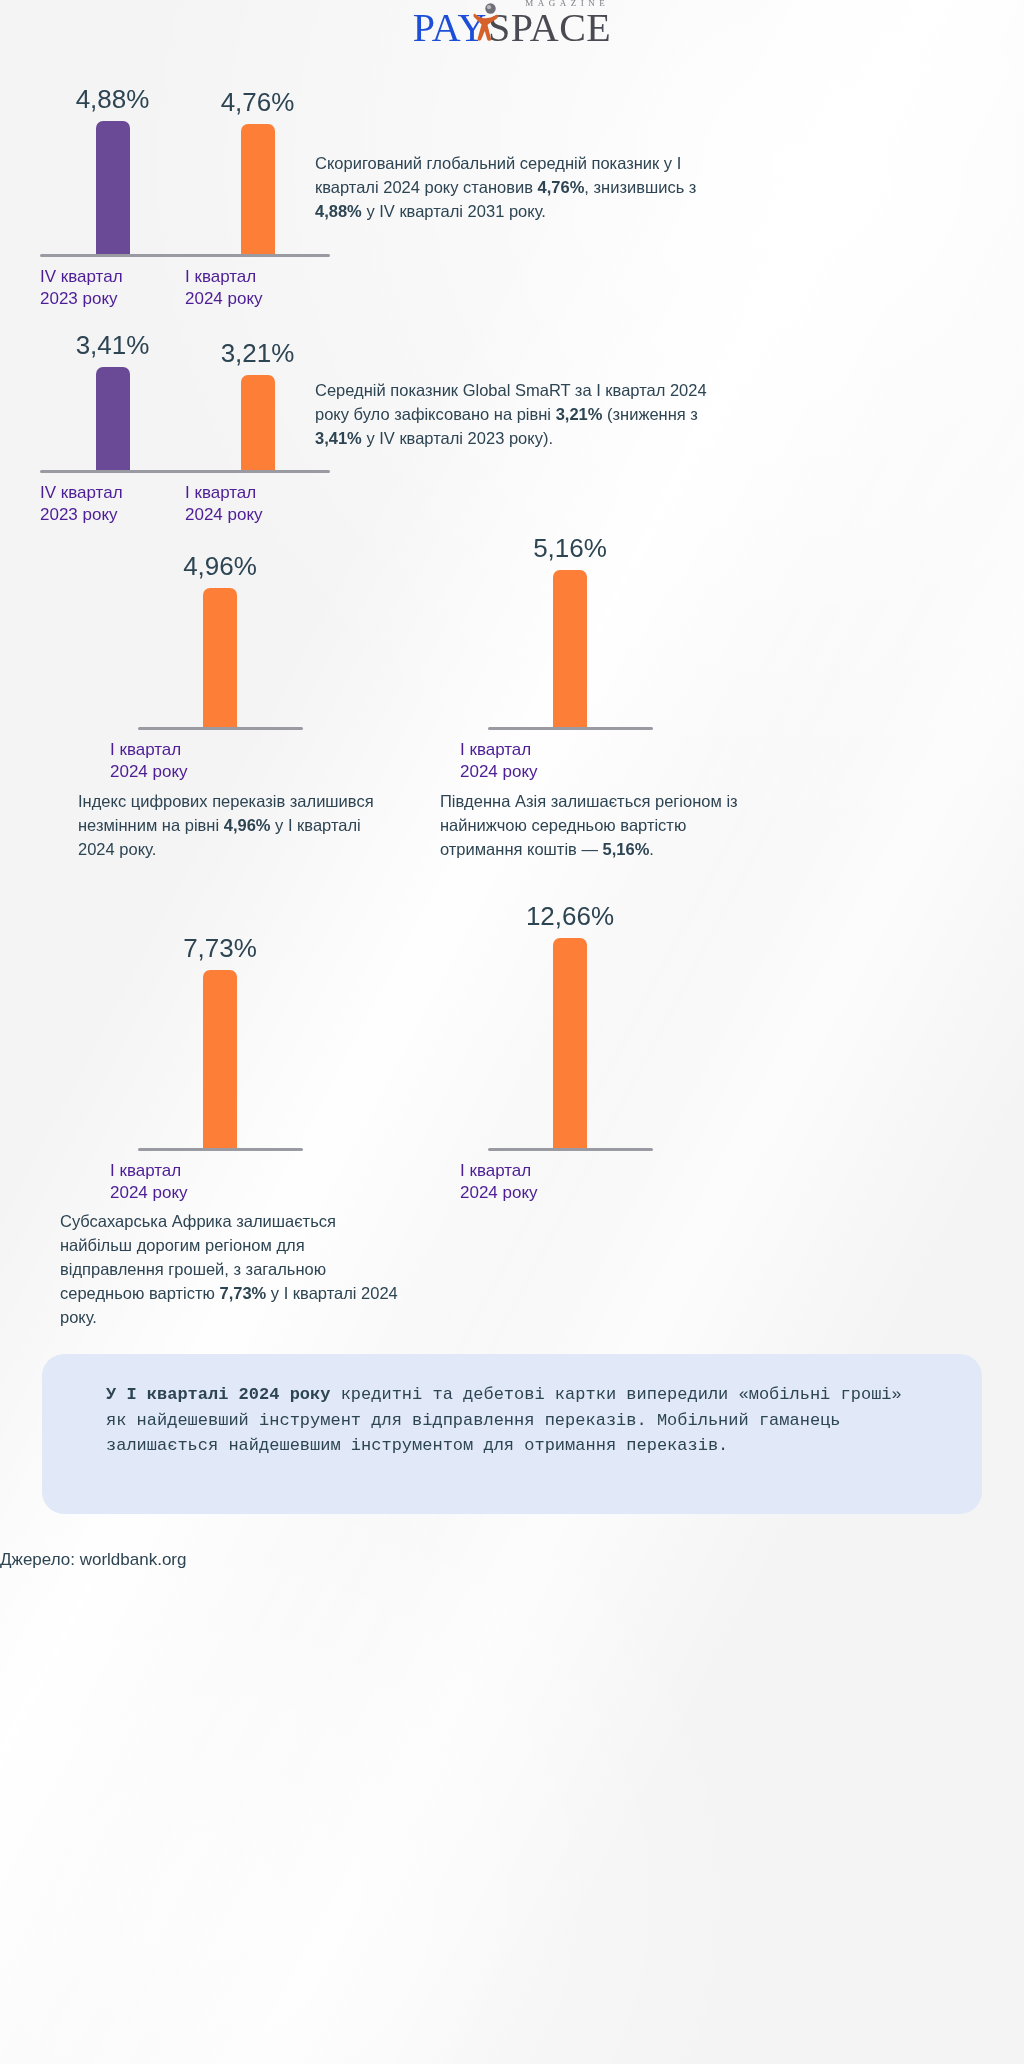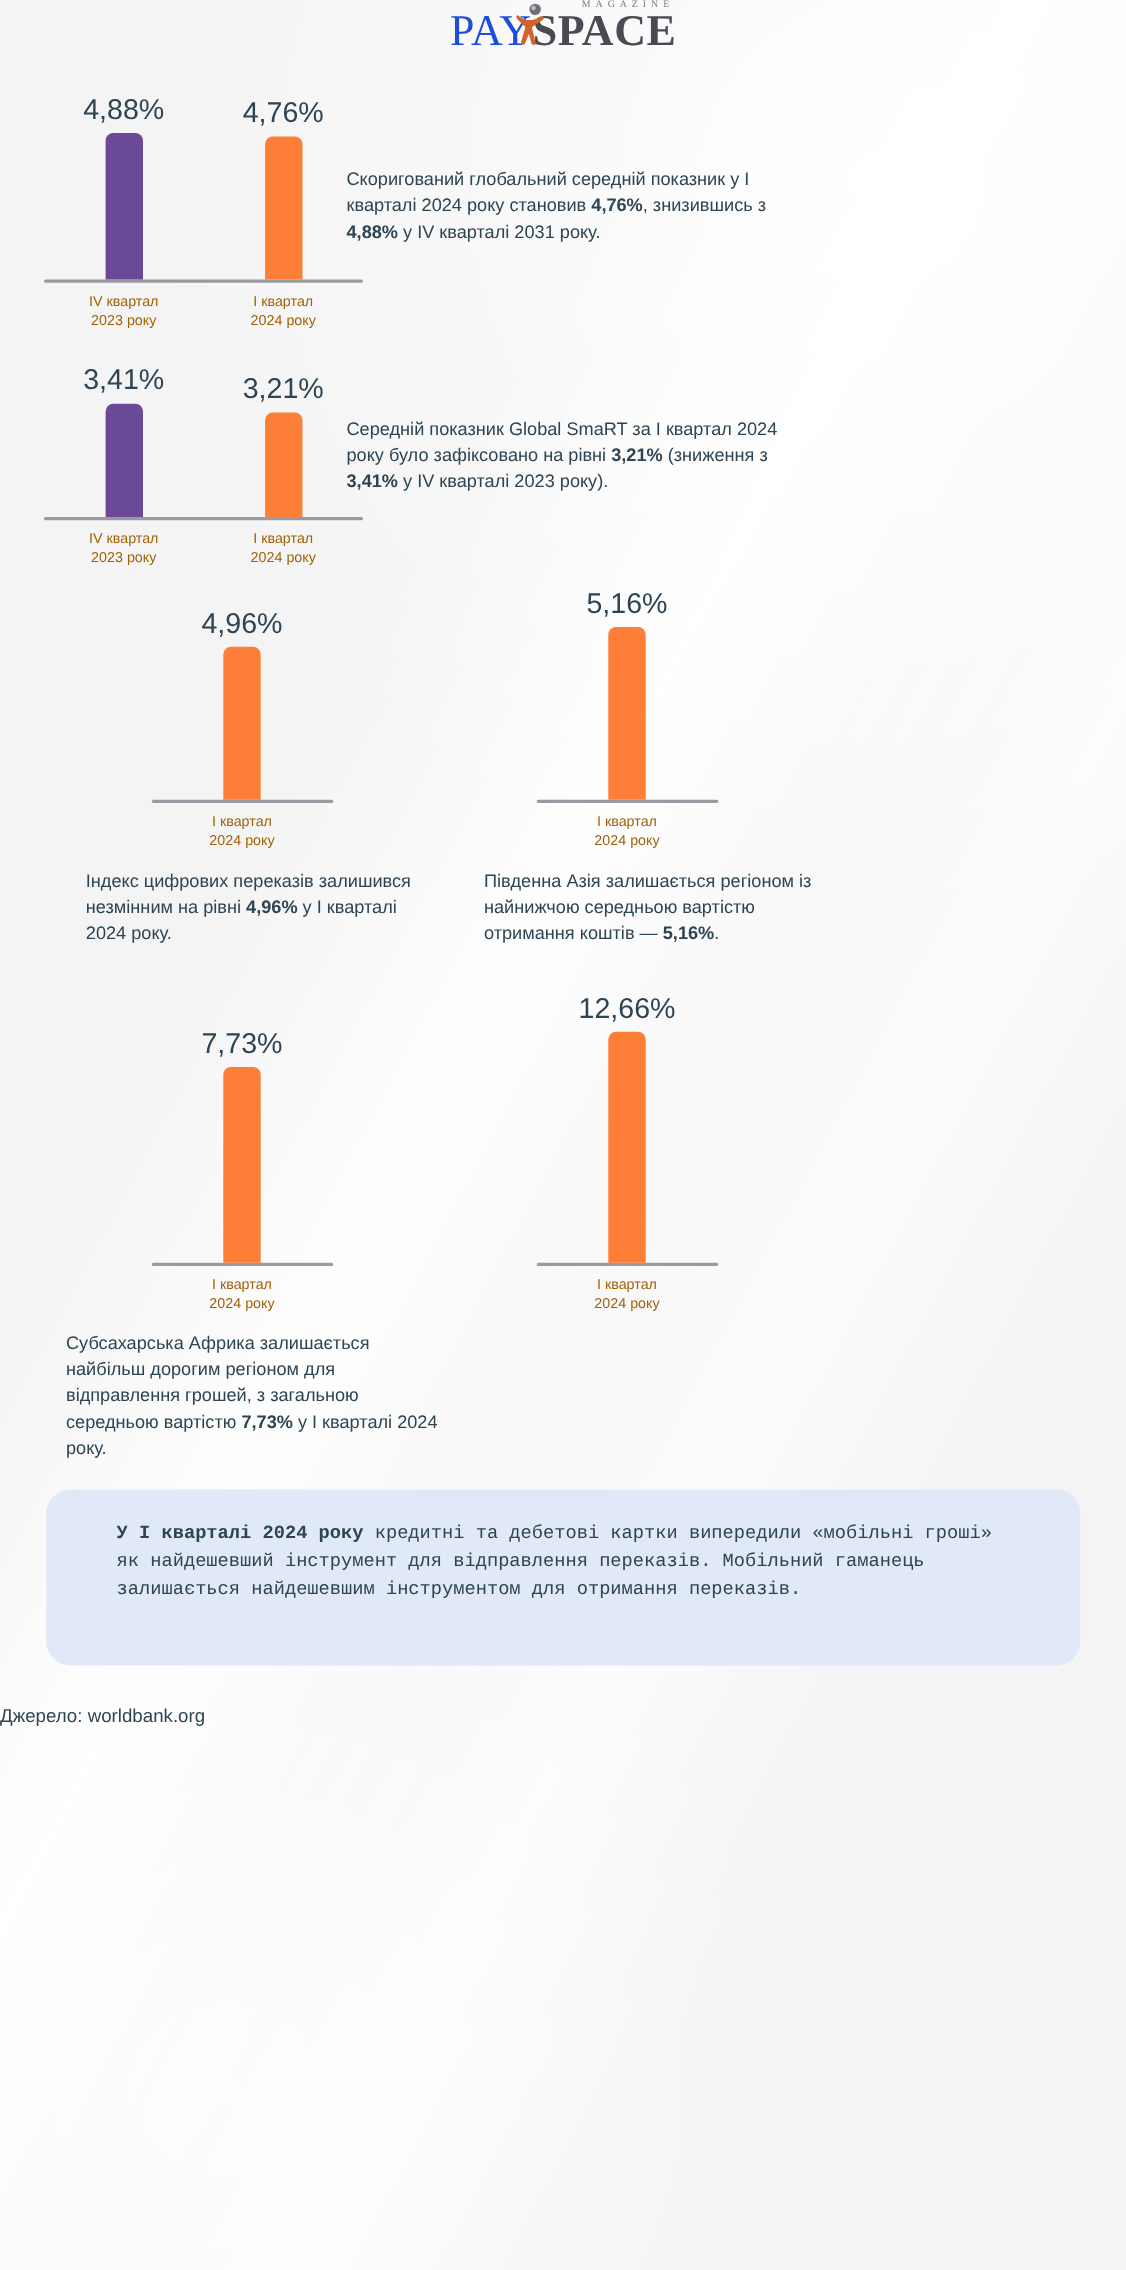--- a/index.html
+++ b/index.html
@@ -47,21 +47,21 @@
     line-height: 1;
   }
   .logo-pay {
     font-size: 40px;
     font-weight: 400;
     color: #1d4ed8;
     letter-spacing: .5px;
   }
   .logo-space {
     font-size: 40px;
-    font-weight: 700;
+    font-weight: 400;
     color: #4a4a52;
     letter-spacing: .5px;
     margin-left: 1px;
   }
   .logo-mag {
     position: absolute;
     top: -9px; right: 2px;
     font-family: Liberation Serif, serif;
     font-size: 9px;
     letter-spacing: 4.5px;
@@ -90,24 +90,23 @@
   }
   .bar.purple { background: #6a4a97; }
   .bar.orange { background: #fc7e37; }
   .axis {
     height: 3px;
     background: #9a9aa2;
     border-radius: 2px;
   }
   .cat-label {
     margin-top: 9px;
-    font-size: 13px;
+    font-size: 17px;
     line-height: 1.28;
-    text-align: center;
-    color: #a16207;
+    color: #4c1d95;
     white-space: pre-line;
   }
 
   
   .copy {
     position: absolute;
     font-size: 16.5px;
     line-height: 1.45;
     color: #2d4452;
   }

